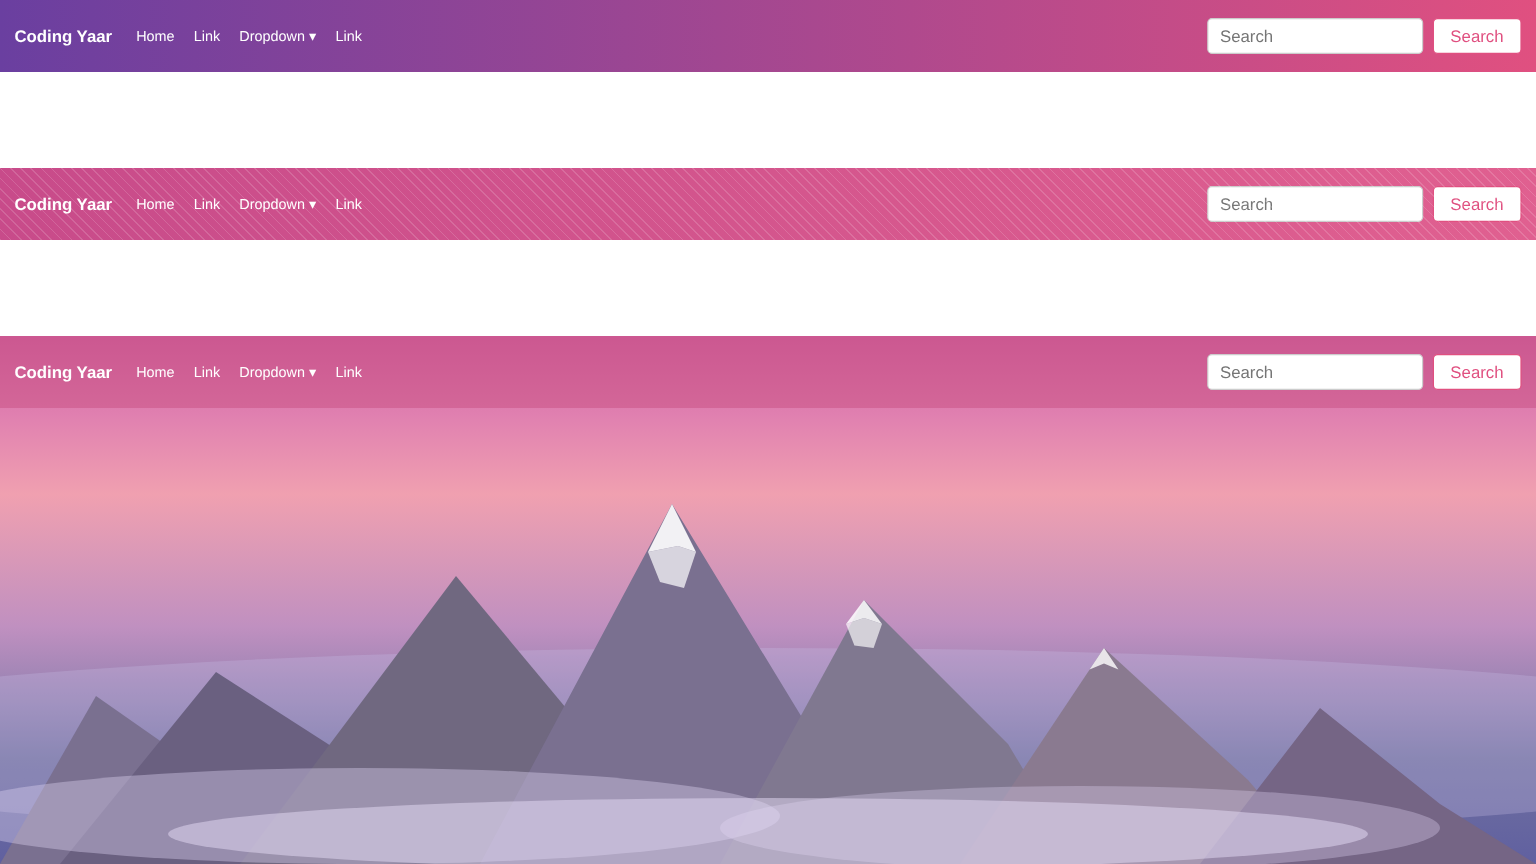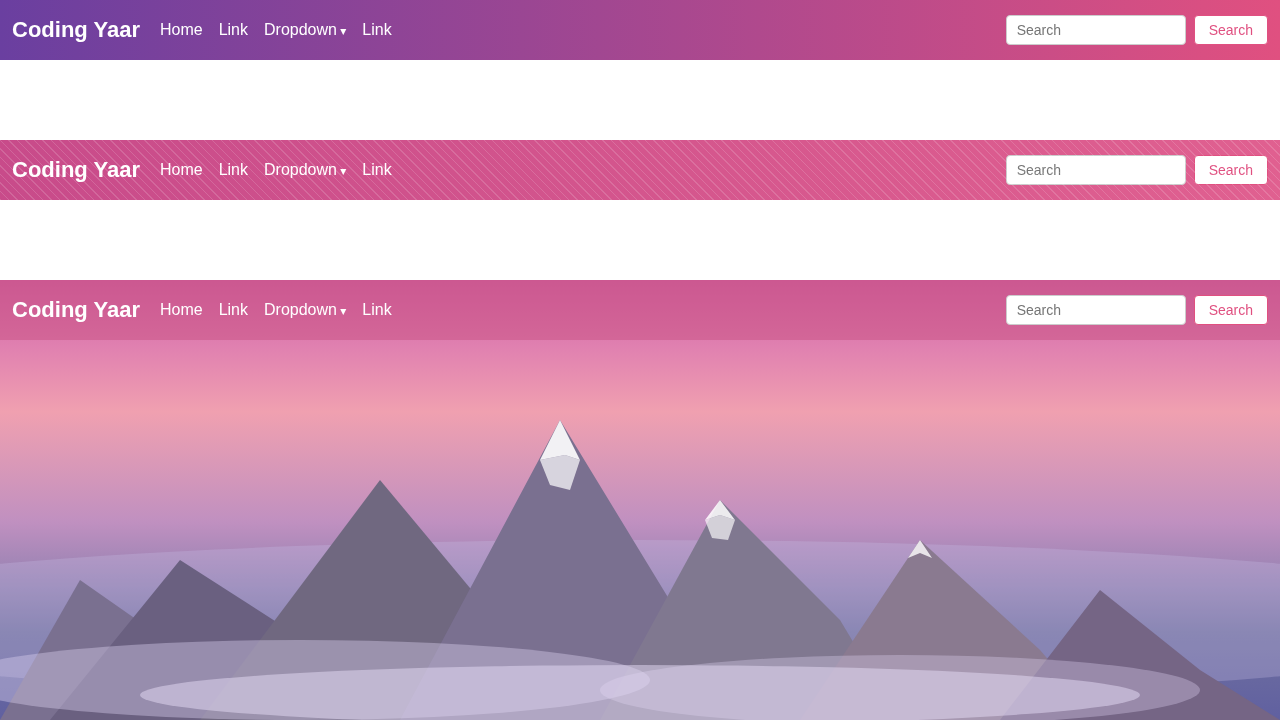--- a/index.html
+++ b/index.html
@@ -7,36 +7,36 @@
 
     
     .navbar {
       display: flex;
       align-items: center;
       padding: 0 12px;
       height: 60px;
       width: 100%;
     }
     .navbar-brand {
-      font-size: 22px;
+      font-size: 14px;
       font-weight: bold;
       color: white;
       margin-right: 20px;
       white-space: nowrap;
     }
     .nav-links {
       display: flex;
       list-style: none;
       gap: 16px;
       flex: 1;
     }
     .nav-links a {
       color: white;
       text-decoration: none;
-      font-size: 16px;
+      font-size: 12px;
     }
     .nav-links .dropdown-toggle::after {
       content: ' ▾';
       font-size: 12px;
     }
     .search-form {
       display: flex;
       align-items: flex-start;
       gap: 8px;
     }

